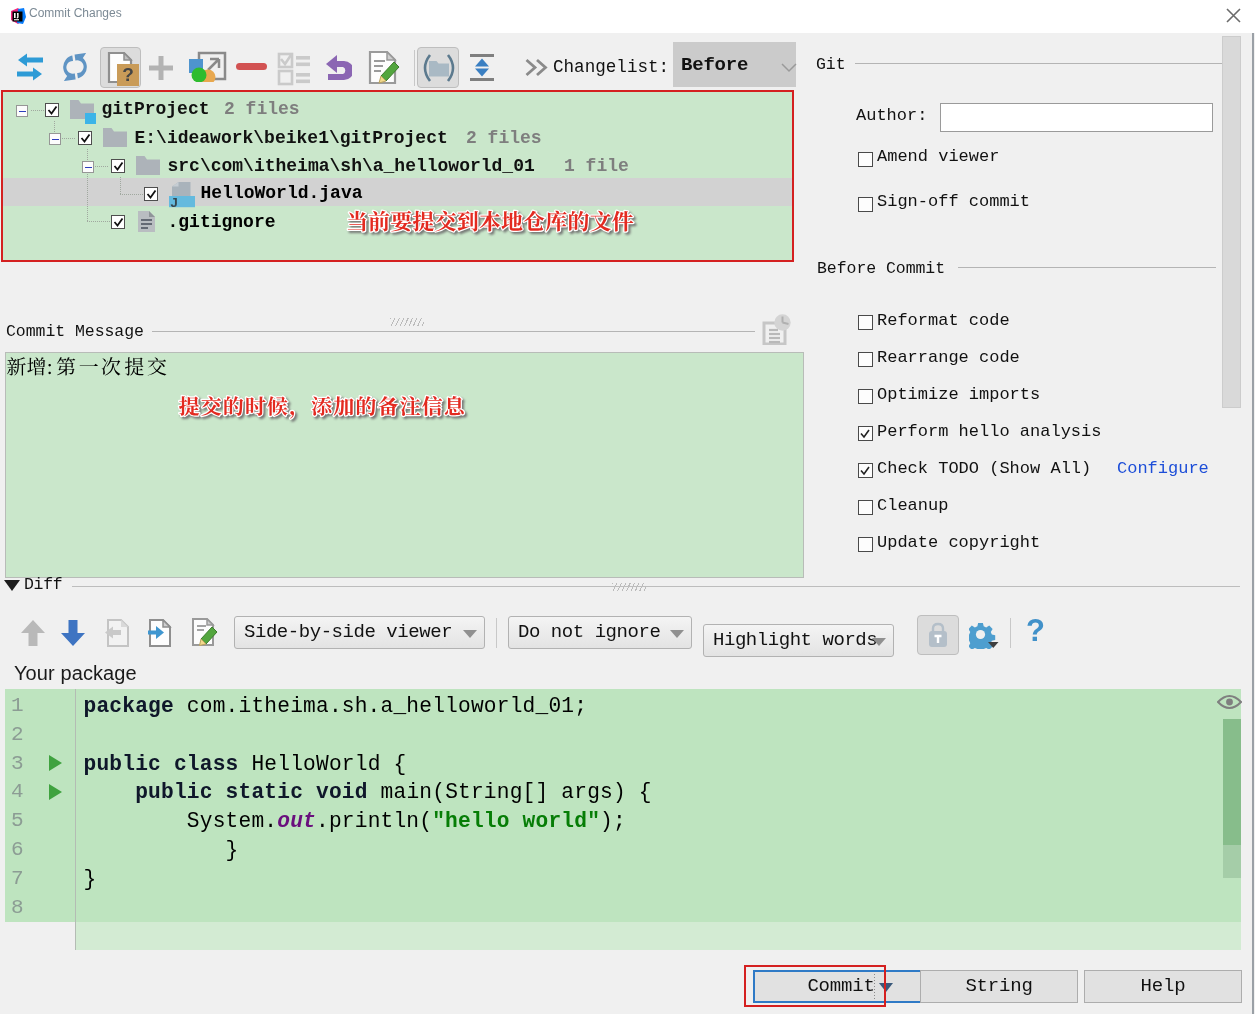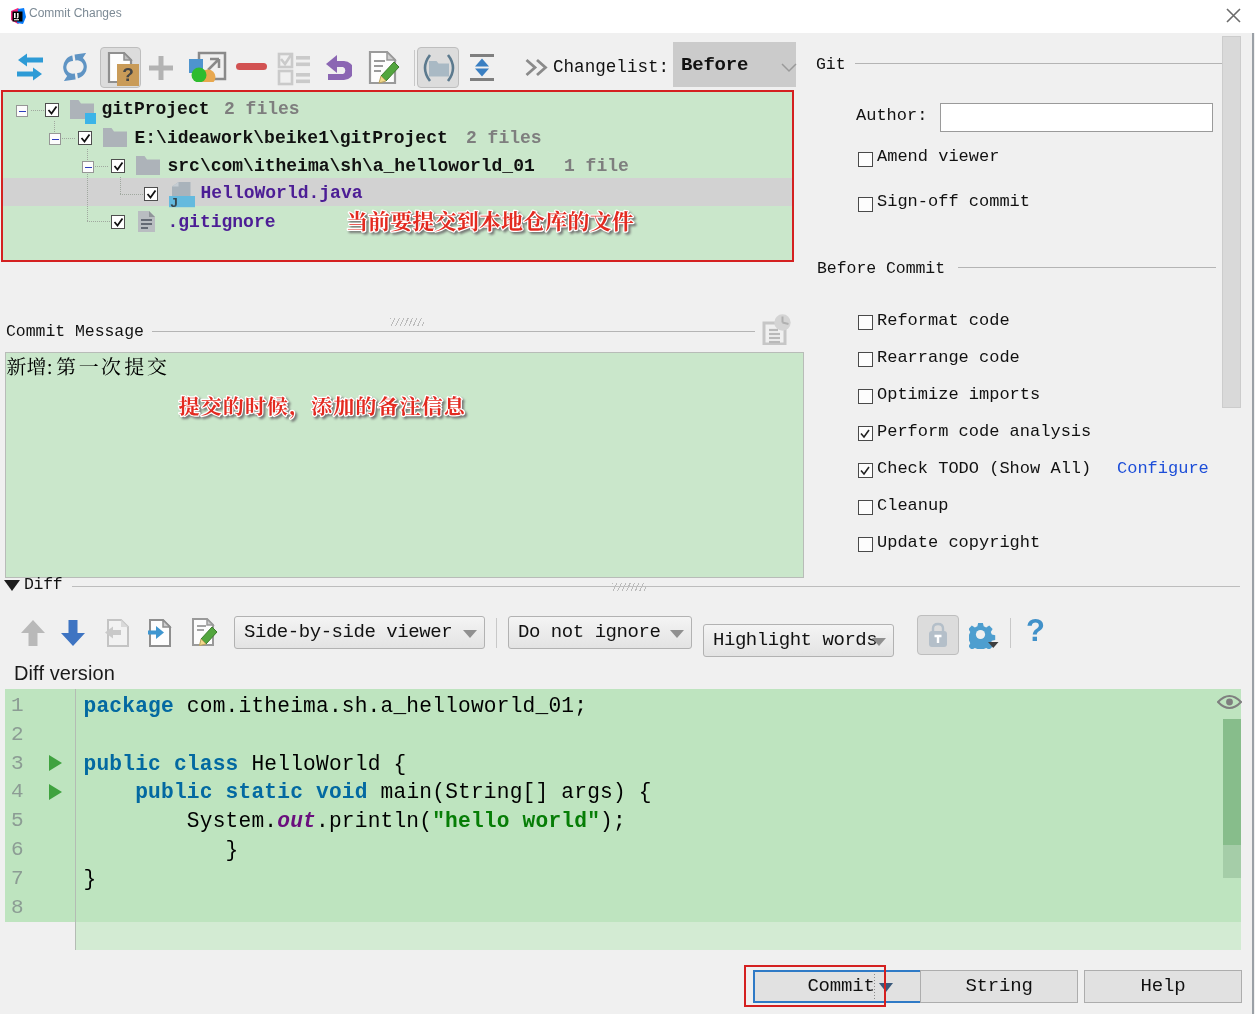--- a/index.html
+++ b/index.html
@@ -8,21 +8,21 @@
 .sans{font-family:"Liberation Sans",sans-serif}
 .titlebar{position:absolute;left:0;top:0;width:1255px;height:33px;background:#ffffff}
 .title-text{position:absolute;left:29px;top:6px;font-family:"Liberation Sans",sans-serif;font-size:12px;color:#7c8a95}
 .hline{position:absolute;height:1px;background:#b4b4b4}
 .label{position:absolute;font-size:16.5px;letter-spacing:-0.05px;color:#111;white-space:pre}
 .tree{position:absolute;left:1px;top:90px;width:793px;height:172px;background:#cae7cb;border:2px solid #d42020}
 .trow{position:absolute;left:0;width:789px;height:28px}
 .tsel{background:#d2d2d2}
 .ttext{position:absolute;font-size:18px;font-weight:bold;letter-spacing:0px;white-space:pre}
 .tgray{color:#7e7e7e;font-weight:bold}
-.tgreen{color:#4c1d95}
+.tgreen{color:#000000}
 .cb{position:absolute;width:14px;height:14px;background:#fff;border:1.5px solid #4e4e4e}
 .cb svg{position:absolute;left:0;top:0}
 .handle{position:absolute;width:12px;height:12px;background:#fcfcfc;border:1px solid #969696}
 .dotv{position:absolute;width:1px;background-image:linear-gradient(#a0a89f 1px,transparent 1px);background-size:1px 2px}
 .doth{position:absolute;height:1px;background-image:linear-gradient(90deg,#a0a89f 1px,transparent 1px);background-size:2px 1px}
 .cmbox{position:absolute;left:5px;top:352px;width:799px;height:226px;background:#cae7cb;border:1px solid #b8bcb8}
 .difflabel{position:absolute;left:5px;top:575px;font-size:16.5px;letter-spacing:-0.3px;color:#111}
 .ddbtn{position:absolute;height:33px;background:linear-gradient(#f4f4f4,#e3e3e3);border:1px solid #b2b2b2;border-radius:3px;font-size:19px;letter-spacing:-0.45px;color:#111;line-height:30px;padding-left:9px;white-space:pre}
 .ddbtn .car{position:absolute;right:7px;top:13px;width:0;height:0;border-left:7px solid transparent;border-right:7px solid transparent;border-top:8px solid #909090}
 .btn{position:absolute;height:33px;background:#e1e1e1;border:1px solid #adadad;font-size:19px;letter-spacing:-0.2px;color:#111;text-align:center;line-height:31px}
@@ -31,21 +31,21 @@
 .rcb{position:absolute;width:15px;height:15px;background:#fdfdfd;border:1.5px solid #4a4a4a}
 .pressed{position:absolute;background:#dcdcdc;border:1px solid #bebebe;border-radius:4px}
 .toolsep{position:absolute;width:1px;background:#c8c8c8}
 .code{position:absolute;left:5px;top:689px;width:1236px;height:261px}
 .gut{position:absolute;left:0;top:0;width:70px;height:233px;background:#bee4bf}
 .cmain{position:absolute;left:70px;top:0;width:1166px;height:233px;background:#bee4bf}
 .cstrip{position:absolute;left:70px;top:233px;width:1166px;height:28px;background:#d3ebd3}
 .gutline{position:absolute;left:70px;top:0;width:1px;height:261px;background:#b4bcb4}
 .lno{position:absolute;left:6px;width:24px;font-size:21px;color:#8c9c94;letter-spacing:0}
 .cline{position:absolute;left:78.5px;font-size:21.2px;letter-spacing:0.2px;color:#000;white-space:pre;font-weight:normal}
-.kw{color:#0369a1;font-weight:bold}
+.kw{color:#0f172a;font-weight:bold}
 .str{color:#067d06;font-weight:bold}
 .fld{color:#6a0f7d;font-style:italic;font-weight:bold}
 .runarr{position:absolute;left:44px;width:0;height:0;border-top:8px solid transparent;border-bottom:8px solid transparent;border-left:13px solid #3fa23f}
 </style></head><body>
 <div class="titlebar"></div>
 <svg class="abs" style="left:10px;top:8px" width="17" height="17" viewBox="0 0 17 17">
     <path d="M1,3 L8,0 L12,4 L12,13 L8,16 L1,12 Z" fill="#f0257e"></path>
     <path d="M8,1 L14,0 L16,9 L13,16 L7,15 Z" fill="#077cfb"></path>
     <rect x="2.5" y="3.5" width="10" height="10" fill="#000"></rect>
     <rect x="4" y="5" width="1.6" height="5" fill="#fff"></rect>
@@ -315,21 +315,21 @@
   </svg>
 <svg class="abs" style="left:969px;top:623px" width="30" height="26" viewBox="0 0 30 26">
     <g fill="#4e9ecf">
       <path d="M9.5,0 h5 l0.8,3.5 2.6,1.1 3.2,-1.9 3.5,3.5 -1.9,3.2 1.1,2.6 3.5,0.8 v5 l-3.5,0.8 -1.1,2.6 1.9,3.2 -3.5,3.5 -3.2,-1.9 -2.6,1.1 -0.8,3.5 h-5 l-0.8,-3.5 -2.6,-1.1 -3.2,1.9 -3.5,-3.5 1.9,-3.2 -1.1,-2.6 -3.5,-0.8 v-5 l3.5,-0.8 1.1,-2.6 -1.9,-3.2 3.5,-3.5 3.2,1.9 2.6,-1.1 Z" transform="scale(0.96)"></path>
     </g>
     <circle cx="11.5" cy="11.5" r="4.6" fill="#f0f0f0"></circle>
     <path d="M19,19 l10.5,0 -5.25,6 Z" fill="#3f3f3f"></path>
   </svg>
 <div class="toolsep" style="left:1010px;top:618px;height:30px"></div>
 <div class="abs sans" style="left:1026px;top:613px;font-size:31px;font-weight:bold;color:#4191c9;font-family:'Liberation Sans',sans-serif">?</div>
-<div class="sans abs" style="left:14px;top:662px;font-size:20px;letter-spacing:0.1px;color:#1a1a1a">Diff version</div>
+<div class="sans abs" style="left:14px;top:662px;font-size:20px;letter-spacing:0.1px;color:#1a1a1a">Your package</div>
 <div class="code">
     <div class="gut"></div>
     <div class="cmain"></div>
     <div class="cstrip"></div>
     <div class="gutline"></div>
     <div class="lno" style="top:5px">1</div>
     <div class="cline" style="top:5px"><span class="kw">package</span> com.itheima.sh.a_helloworld_01;</div>
     <div class="lno" style="top:34px">2</div>
     <div class="lno" style="top:63px">3</div>
     <div class="cline" style="top:63px"><span class="kw">public class</span> HelloWorld {</div>
@@ -363,21 +363,21 @@
 <div class="hline" style="left:958px;top:267px;width:258px"></div>
 <div class="rcb" style="left:858px;top:315px"></div>
 <div class="rlabel" style="left:877px;top:311px">Reformat code</div>
 <div class="rcb" style="left:858px;top:352px"></div>
 <div class="rlabel" style="left:877px;top:348px">Rearrange code</div>
 <div class="rcb" style="left:858px;top:389px"></div>
 <div class="rlabel" style="left:877px;top:385px">Optimize imports</div>
 <div class="rcb" style="left:858px;top:426px"><svg width="12" height="12" viewBox="0 0 12 12">
       <path d="M2,5.5 L5,9 L10,2" fill="none" stroke="#222" stroke-width="1.6"></path>
     </svg></div>
-<div class="rlabel" style="left:877px;top:422px">Perform code analysis</div>
+<div class="rlabel" style="left:877px;top:422px">Perform hello analysis</div>
 <div class="rcb" style="left:858px;top:463px"><svg width="12" height="12" viewBox="0 0 12 12">
       <path d="M2,5.5 L5,9 L10,2" fill="none" stroke="#222" stroke-width="1.6"></path>
     </svg></div>
 <div class="rlabel" style="left:877px;top:459px">Check TODO (Show All)</div>
 <div class="rcb" style="left:858px;top:500px"></div>
 <div class="rlabel" style="left:877px;top:496px">Cleanup</div>
 <div class="rcb" style="left:858px;top:537px"></div>
 <div class="rlabel" style="left:877px;top:533px">Update copyright</div>
 <div class="rlabel" style="left:1117px;top:459px;color:#1d4ed8">Configure</div>
 <div class="abs" style="left:1222px;top:36px;width:19px;height:372px;background:#d9d9d9;border:1px solid #cccccc"></div>

